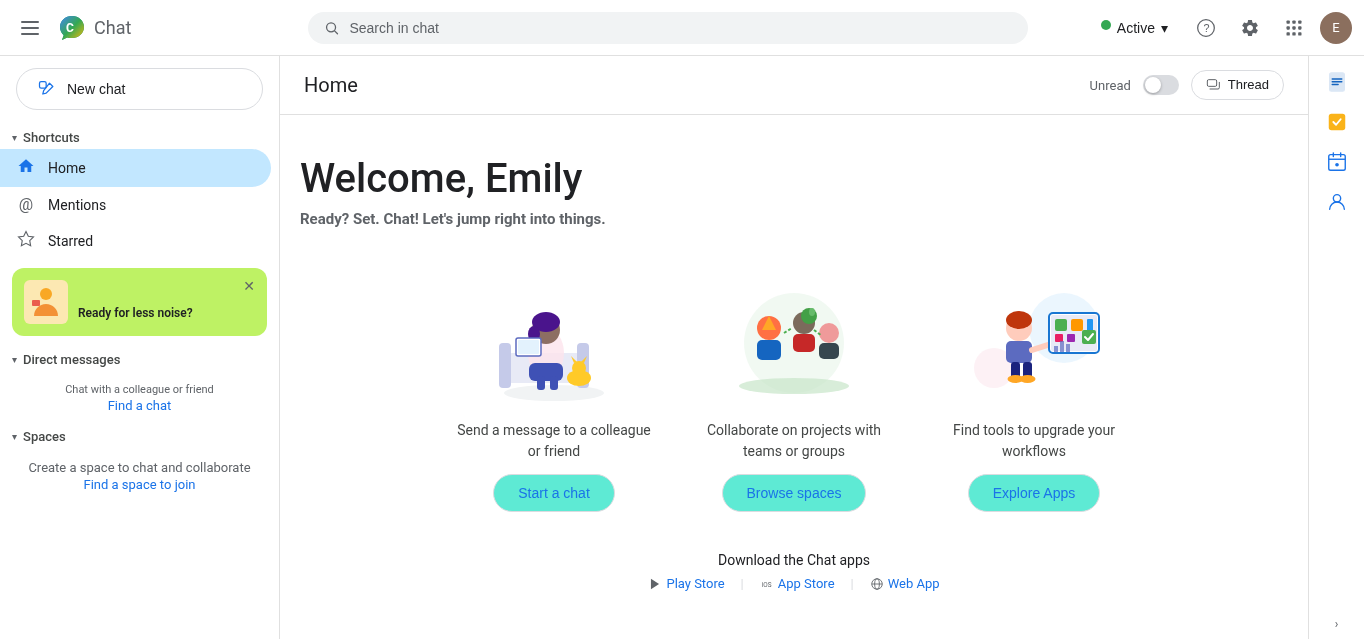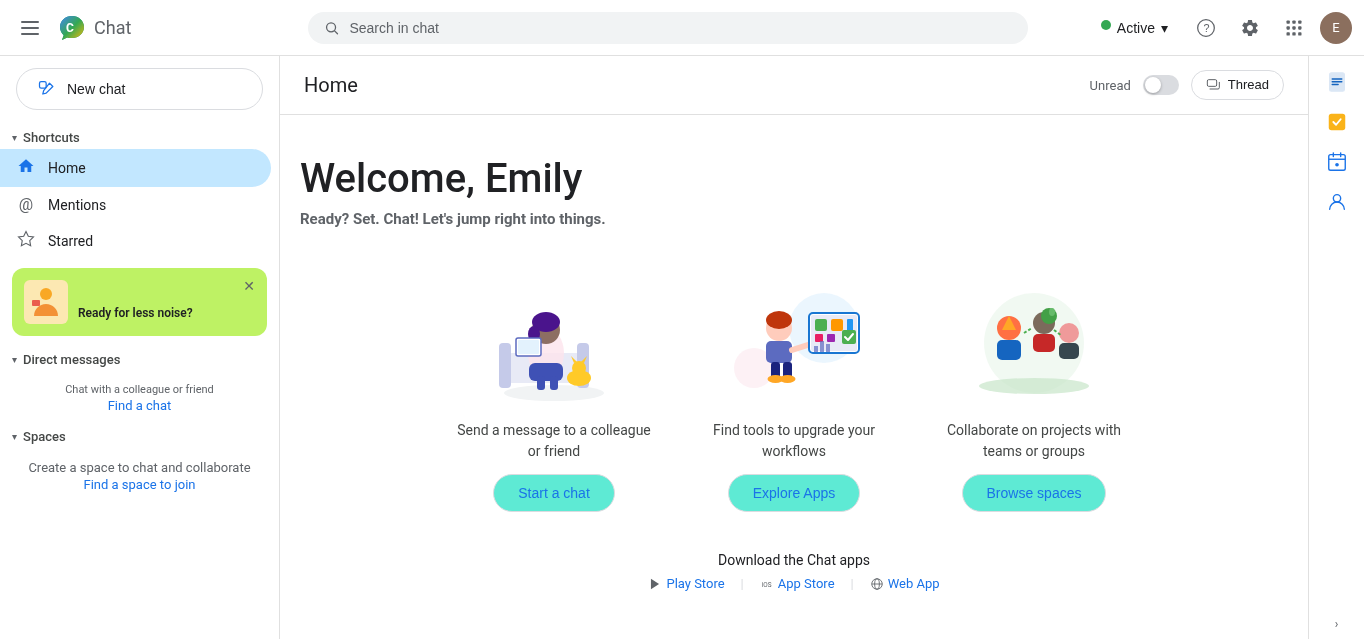--- a/index.html
+++ b/index.html
@@ -341,20 +341,48 @@
             <rect x="63" y="98" width="8" height="14" rx="3" fill="#3f51b5"></rect>
             <rect x="76" y="98" width="8" height="14" rx="3" fill="#3f51b5"></rect>
           </svg>
           <p class="feature-description">Send a message to a colleague or friend</p>
           <button class="feature-btn">Start a chat</button>
         </div>
 
         <div class="feature-card">
           <svg class="feature-illustration" viewBox="0 0 160 130">
 
+            <circle cx="80" cy="65" r="50" fill="#e8f5e9" opacity="0.6"></circle>
+
+            <circle cx="55" cy="50" r="12" fill="#ff7043"></circle>
+            <rect x="43" y="62" width="24" height="20" rx="5" fill="#1565c0"></rect>
+
+            <polygon points="55,38 48,52 62,52" fill="#ffa726"></polygon>
+
+            <circle cx="90" cy="45" r="11" fill="#7b6b5c"></circle>
+            <rect x="79" y="56" width="22" height="18" rx="5" fill="#c62828"></rect>
+
+            <circle cx="95" cy="38" r="8" fill="#43a047"></circle>
+            <ellipse cx="98" cy="34" rx="3" ry="4" fill="#66bb6a"></ellipse>
+
+            <circle cx="115" cy="55" r="10" fill="#ef9a9a"></circle>
+            <rect x="105" y="65" width="20" height="16" rx="5" fill="#37474f"></rect>
+
+            <ellipse cx="80" cy="108" rx="55" ry="8" fill="#c8e6c9" opacity="0.7"></ellipse>
+
+            <line x1="70" y1="55" x2="78" y2="50" stroke="#4caf50" stroke-width="2" stroke-dasharray="3,2"></line>
+            <line x1="100" y1="52" x2="108" y2="58" stroke="#4caf50" stroke-width="2" stroke-dasharray="3,2"></line>
+          </svg>
+          <p class="feature-description">Collaborate on projects with teams or groups</p>
+          <button class="feature-btn">Browse spaces</button>
+        </div>
+
+        <div class="feature-card">
+          <svg class="feature-illustration" viewBox="0 0 160 130">
+
             <circle cx="110" cy="50" r="35" fill="#e3f2fd" opacity="0.7"></circle>
             <circle cx="40" cy="90" r="20" fill="#fce4ec" opacity="0.5"></circle>
 
             <circle cx="65" cy="50" r="13" fill="#ffccbc"></circle>
             <rect x="52" y="63" width="26" height="22" rx="5" fill="#5c6bc0"></rect>
 
             <ellipse cx="65" cy="42" rx="13" ry="9" fill="#bf360c"></ellipse>
 
             <line x1="78" y1="72" x2="100" y2="65" stroke="#ffccbc" stroke-width="6" stroke-linecap="round"></line>
 
@@ -375,48 +403,20 @@
             <rect x="112" y="66" width="4" height="8" fill="#5c6bc0" opacity="0.7"></rect>
 
             <rect x="57" y="84" width="9" height="16" rx="3" fill="#1a237e"></rect>
             <rect x="69" y="84" width="9" height="16" rx="3" fill="#1a237e"></rect>
 
             <ellipse cx="61.5" cy="101" rx="8" ry="4" fill="#ffa726"></ellipse>
             <ellipse cx="73.5" cy="101" rx="8" ry="4" fill="#ffa726"></ellipse>
           </svg>
           <p class="feature-description">Find tools to upgrade your workflows</p>
           <button class="feature-btn">Explore Apps</button>
-        </div>
-
-        <div class="feature-card">
-          <svg class="feature-illustration" viewBox="0 0 160 130">
-
-            <circle cx="80" cy="65" r="50" fill="#e8f5e9" opacity="0.6"></circle>
-
-            <circle cx="55" cy="50" r="12" fill="#ff7043"></circle>
-            <rect x="43" y="62" width="24" height="20" rx="5" fill="#1565c0"></rect>
-
-            <polygon points="55,38 48,52 62,52" fill="#ffa726"></polygon>
-
-            <circle cx="90" cy="45" r="11" fill="#7b6b5c"></circle>
-            <rect x="79" y="56" width="22" height="18" rx="5" fill="#c62828"></rect>
-
-            <circle cx="95" cy="38" r="8" fill="#43a047"></circle>
-            <ellipse cx="98" cy="34" rx="3" ry="4" fill="#66bb6a"></ellipse>
-
-            <circle cx="115" cy="55" r="10" fill="#ef9a9a"></circle>
-            <rect x="105" y="65" width="20" height="16" rx="5" fill="#37474f"></rect>
-
-            <ellipse cx="80" cy="108" rx="55" ry="8" fill="#c8e6c9" opacity="0.7"></ellipse>
-
-            <line x1="70" y1="55" x2="78" y2="50" stroke="#4caf50" stroke-width="2" stroke-dasharray="3,2"></line>
-            <line x1="100" y1="52" x2="108" y2="58" stroke="#4caf50" stroke-width="2" stroke-dasharray="3,2"></line>
-          </svg>
-          <p class="feature-description">Collaborate on projects with teams or groups</p>
-          <button class="feature-btn">Browse spaces</button>
         </div>
       </div>
 
       <div class="download-section">
         <div style="color:#202124; font-size:14px;">Download the Chat apps</div>
         <div class="download-links">
           <a href="#" class="download-link">
             <svg width="14" height="14" viewBox="0 0 24 24">
               <polygon points="5,3 19,12 5,21" fill="#5f6368"></polygon>
             </svg>

